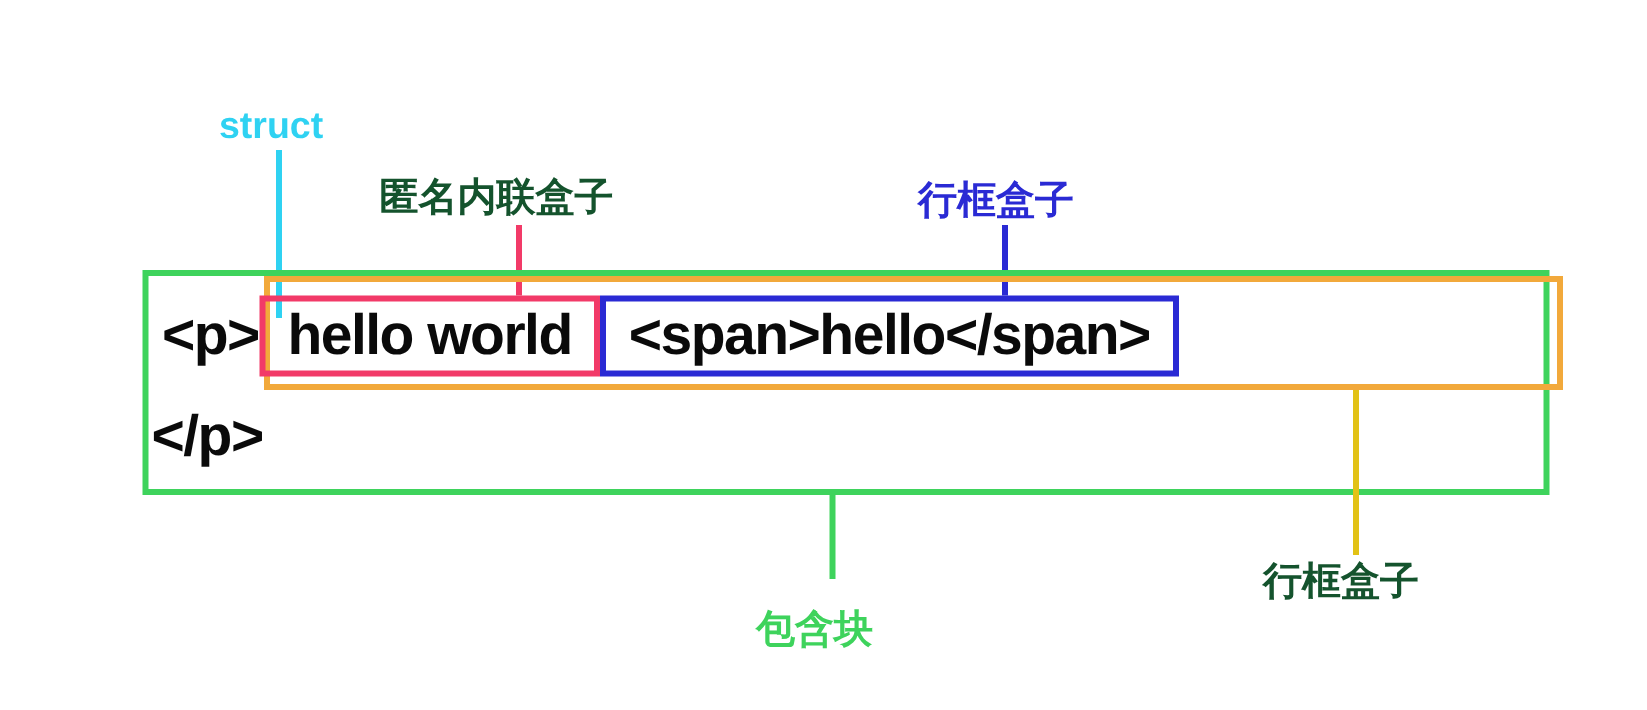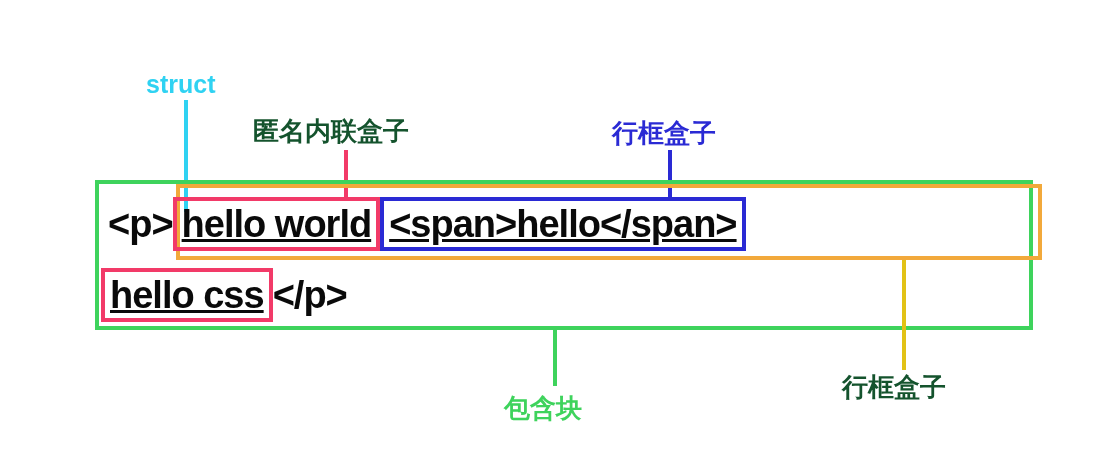--- a/index.html
+++ b/index.html
@@ -16,21 +16,21 @@
     overflow: hidden;
   }
   .label {
     position: absolute;
     font-weight: bold;
     white-space: nowrap;
   }
   .label.struct       { left: 146px; top: 70px;  font-size: 25px; color: #2fd2f2; }
   .label.anon-label   { left: 253px; top: 114px; font-size: 26px; color: #14532d; }
   .label.inline-label { left: 612px; top: 116px; font-size: 26px; color: #2a2ad4; }
-  .label.cb-label     { left: 504px; top: 391px; font-size: 26px; color: #3ed35c; }
+  .label.cb-label     { left: 504px; top: 402px; font-size: 26px; color: #3ed35c; }
   .label.lb-label     { left: 842px; top: 370px; font-size: 26px; color: #14532d; }
 
   .vline {
     position: absolute;
     width: 4px;
   }
   .vline.cyan   { left: 184px; top: 100px; height: 112px; background: #2fd2f2; }
   .vline.pink   { left: 344px; top: 150px; height: 47px;  background: #f23a68; }
   .vline.blue   { left: 668px; top: 150px; height: 47px;  background: #2a2ad4; }
   .vline.green  { left: 553px; top: 330px; height: 56px;  background: #3ed35c; }
@@ -61,22 +61,21 @@
   .code-row.row2 { left: 101px; top: 268px; }
 
   .code {
     font-size: 38px;
     font-weight: bold;
     color: #0a0a0a;
     line-height: 46px;
     letter-spacing: -1px;
   }
   .boxed {
-    padding: 0 5px;
-    text-decoration: underline;
+    padding: 0 15px;
   }
   .pink-box {
     border: 4px solid #f23a68;
   }
   .blue-box {
     border: 4px solid #2a2ad4;
   }
 </style>
 </head>
 <body>
@@ -95,21 +94,20 @@
   <div class="containing-block"></div>
   <div class="line-box-rect"></div>
 
   <div class="code-row row1">
     <span class="code">&lt;p&gt;</span>
     <span class="code boxed pink-box">hello world</span>
     <span class="code boxed blue-box">&lt;span&gt;hello&lt;/span&gt;</span>
   </div>
 
   <div class="code-row row2">
-    <span class="code boxed pink-box">hello css</span>
     <span class="code">&lt;/p&gt;</span>
   </div>
 
   <div class="vline green"></div>
   <div class="label cb-label">包含块</div>
 
   <div class="vline yellow"></div>
   <div class="label lb-label">行框盒子</div>
 
 </div>

